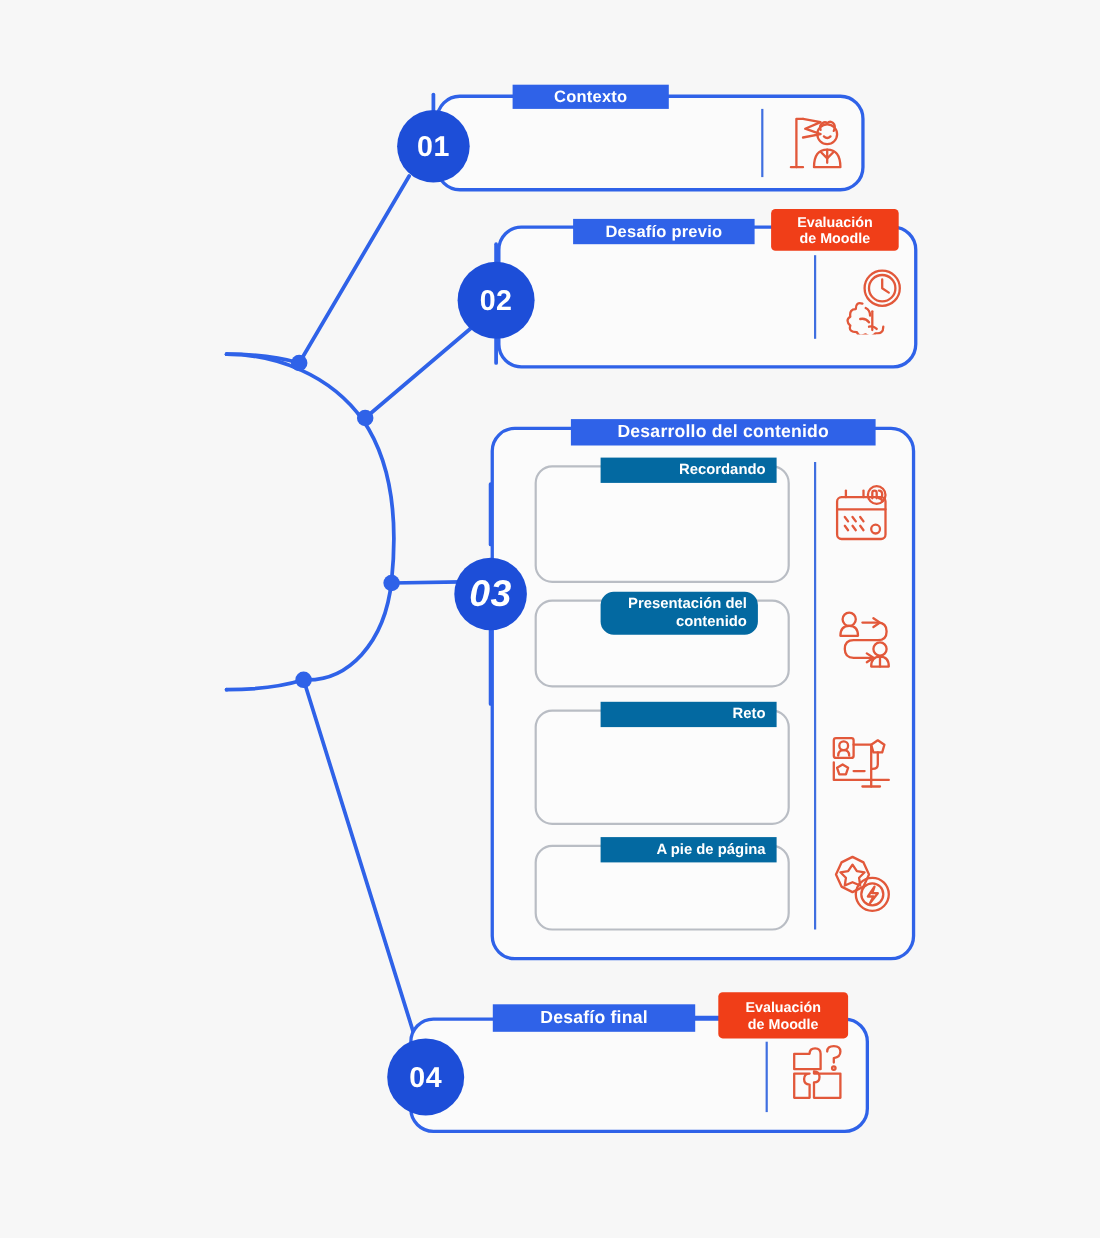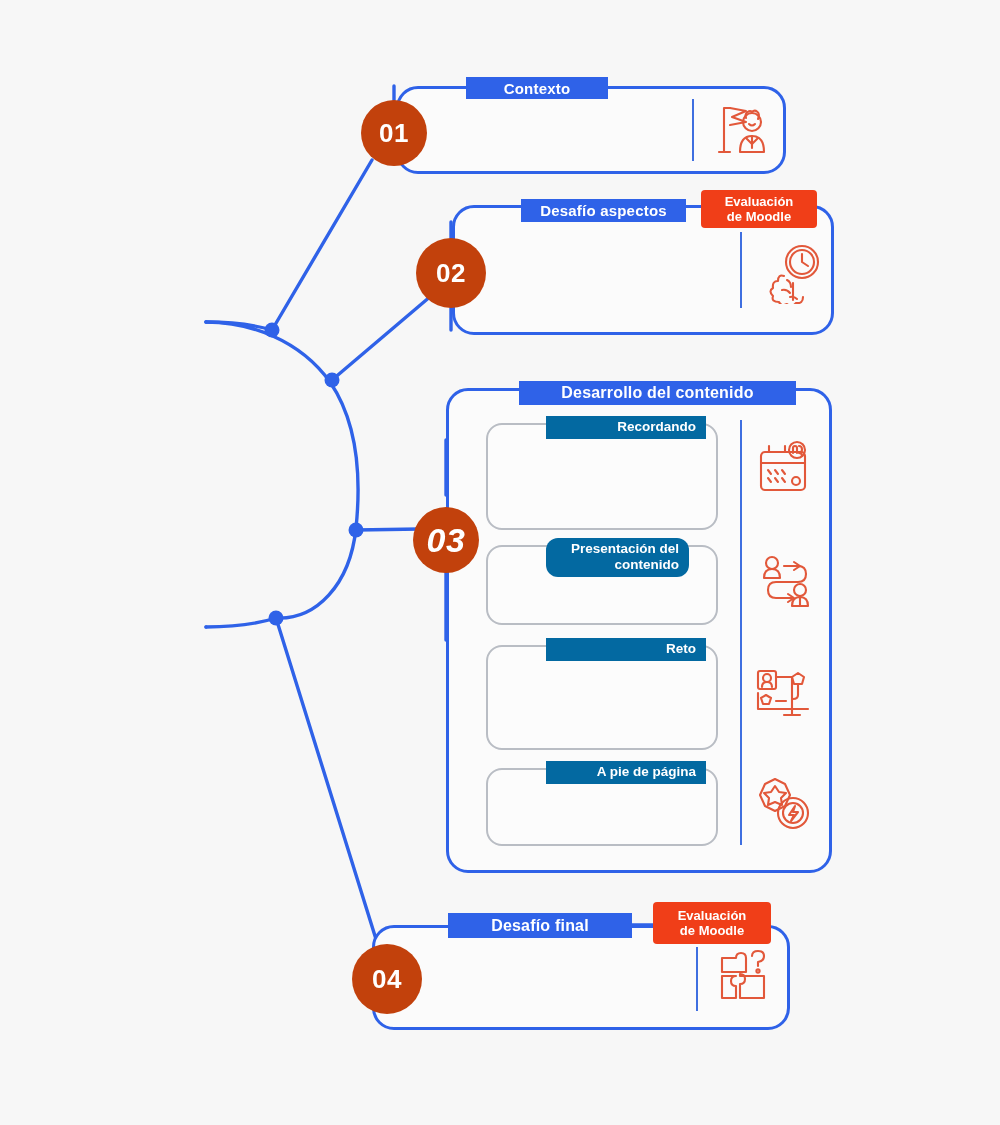--- a/index.html
+++ b/index.html
@@ -23,21 +23,21 @@
     text-align:center;
     box-shadow:0 0 0 0 rgba(0,0,0,0);
   }
   .hub-label{
     color:#e9eefc;font-weight:bold;font-size:13.5px;line-height:1.45;
     letter-spacing:.6px;white-space:pre-line;
   }
 
   
   .badge{
-    position:absolute;border-radius:50%;background:#c2410c;
+    position:absolute;border-radius:50%;background:#1d4ed8;
     display:flex;align-items:center;justify-content:center;
     color:#fff;font-weight:bold;letter-spacing:.5px;
     z-index:7;
   }
   .badge.b1{left:361px;top:100px;width:66px;height:66px;font-size:26px;}
   .badge.b2{left:416px;top:238px;width:70px;height:70px;font-size:26px;}
   .badge.b3{left:413px;top:507px;width:66px;height:66px;font-size:34px;font-style:italic;}
   .badge.b4{left:352px;top:944px;width:70px;height:70px;font-size:26px;}
 
   
@@ -198,21 +198,21 @@
       <path d="M36 20 C34 14 40 12 42 14 C45 11 51 14 48 21"></path>
       <path d="M39 26 q3 3 6 0"></path>
       <path d="M30 54 q0 -16 12 -16 q12 0 12 16 Z"></path>
       <path d="M42 38 L42 50"></path>
       <path d="M36 40 L42 46 L48 40"></path>
     </svg>
   </div>
 
   <div class="card c2"></div>
   <div class="badge b2">02</div>
-  <div class="chip t2">Desafío aspectos</div>
+  <div class="chip t2">Desafío previo</div>
   <div class="moodle m2">Evaluación
 de Moodle</div>
 
   <div class="body" style="left:482px;top:226px;width:224px;">
     <ul class="bullets">
       <li>Evaluación calificable de conocimiento previo sobre aspectos claves de <b>todos los contenidos propuestos.</b></li>
       <li>Generar un diagnóstico.</li>
     </ul>
   </div>
   <div class="vrule" style="left:740px;top:232px;height:76px;"></div>

